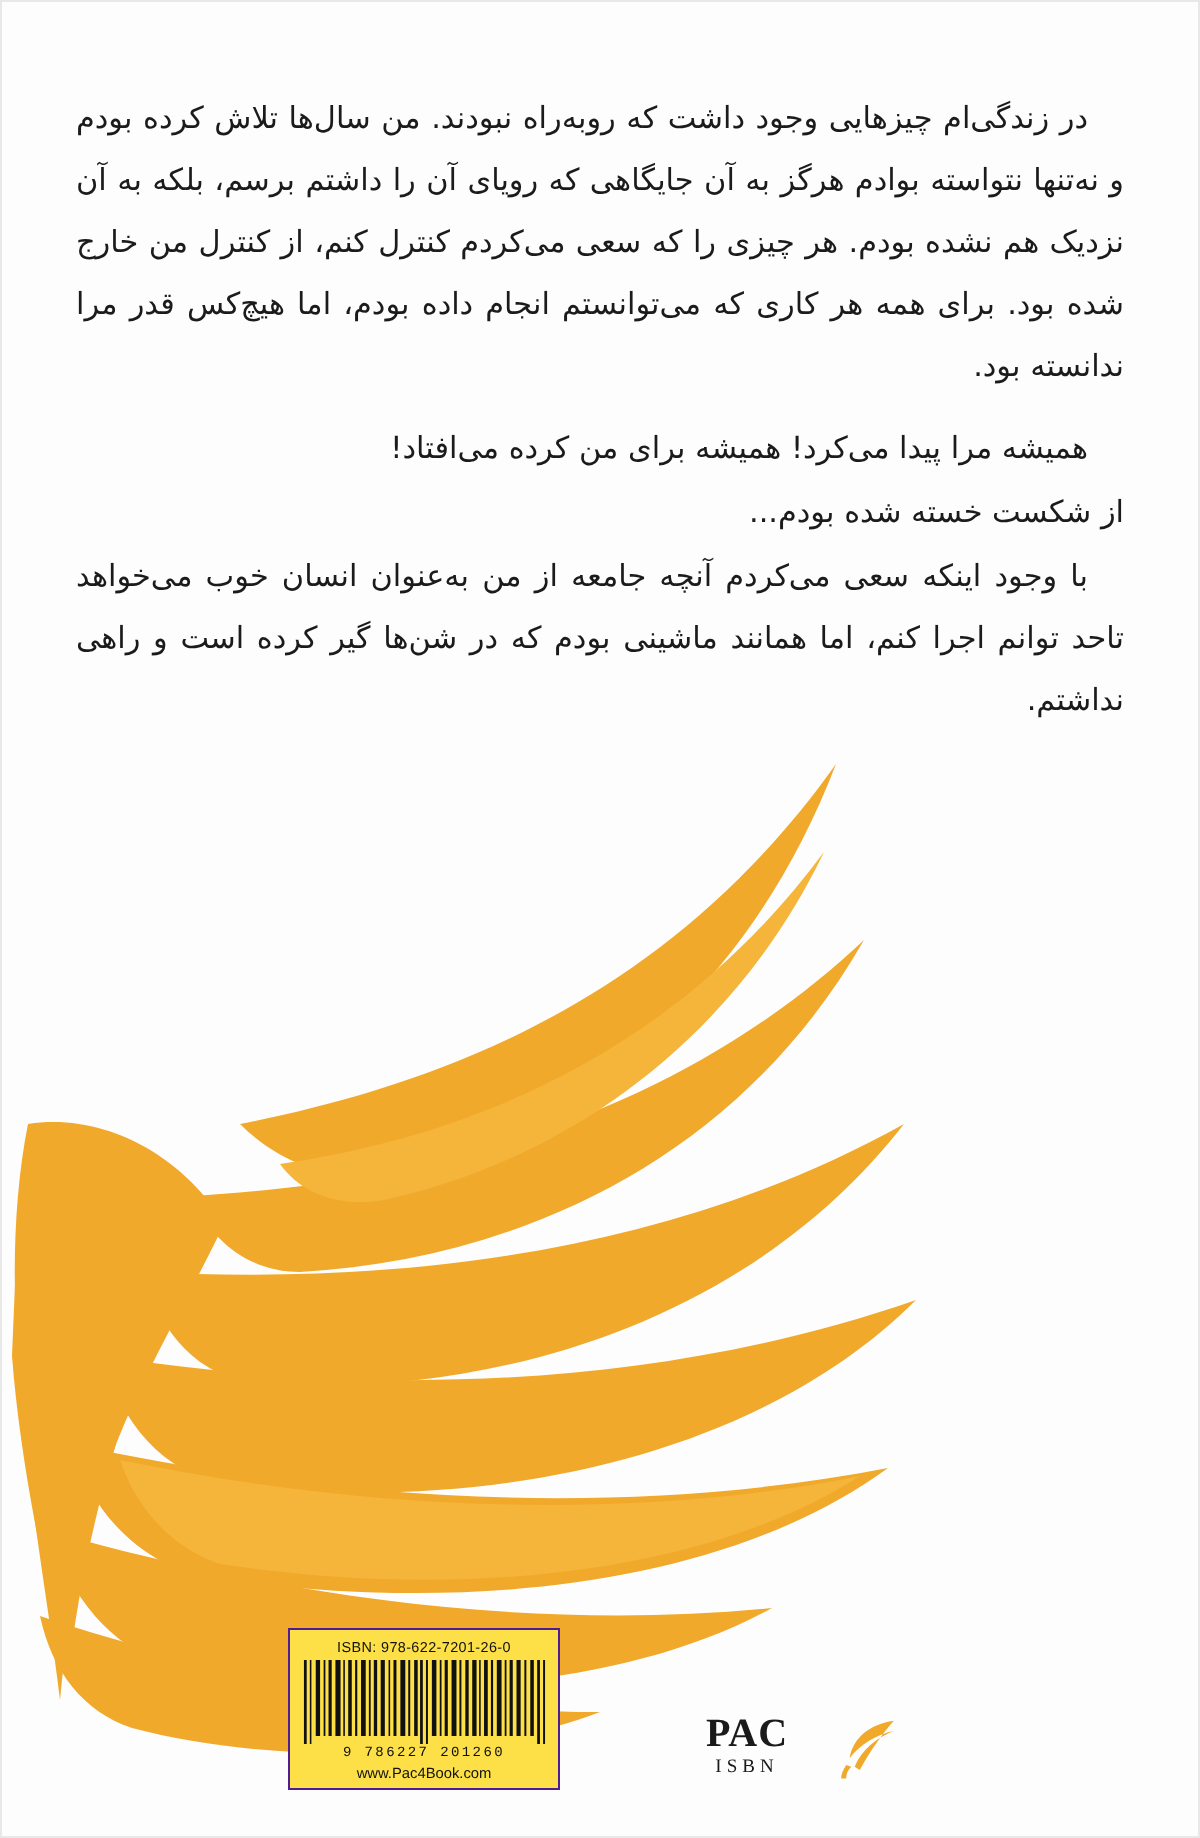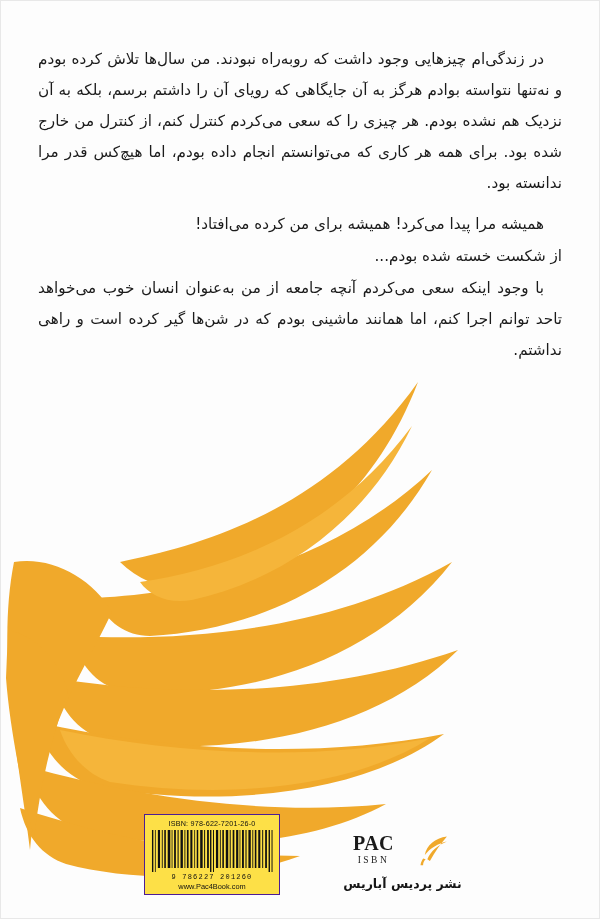--- a/index.html
+++ b/index.html
@@ -257,17 +257,16 @@
           <div class="pub-name">PAC</div>
           <div class="pub-sub">ISBN</div>
         </div>
         <svg class="pub-logo" viewBox="0 0 40 40" aria-hidden="true">
           <g fill="#F0A92B">
             <path d="M34 4 C 20 6, 10 14, 8 26 C 14 18, 24 12, 34 10 C 24 14, 15 21, 11 31 L 14 33 C 20 22, 27 12, 34 4 Z"></path>
             <path d="M6 30 C 4 33, 3 36, 3 38 L 6 38 C 6 35, 7 33, 9 31 Z"></path>
           </g>
         </svg>
       </div>
-      <div class="pub-fa">نشر پردیس آباریس</div>
     </div>
 
   </div>
 </div>
 
 </body></html>

